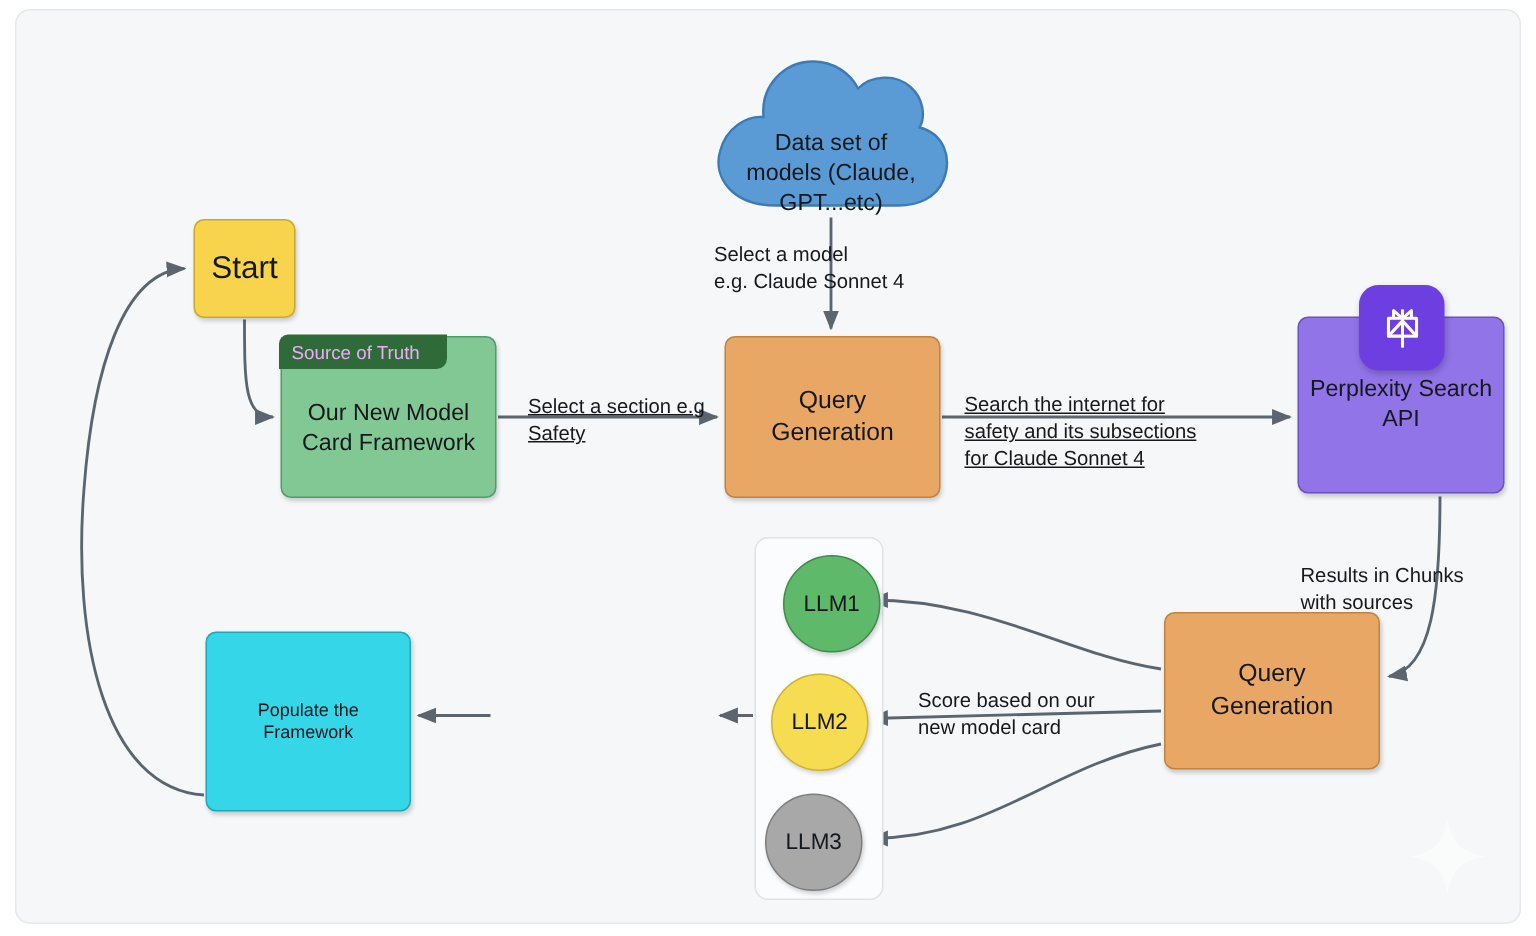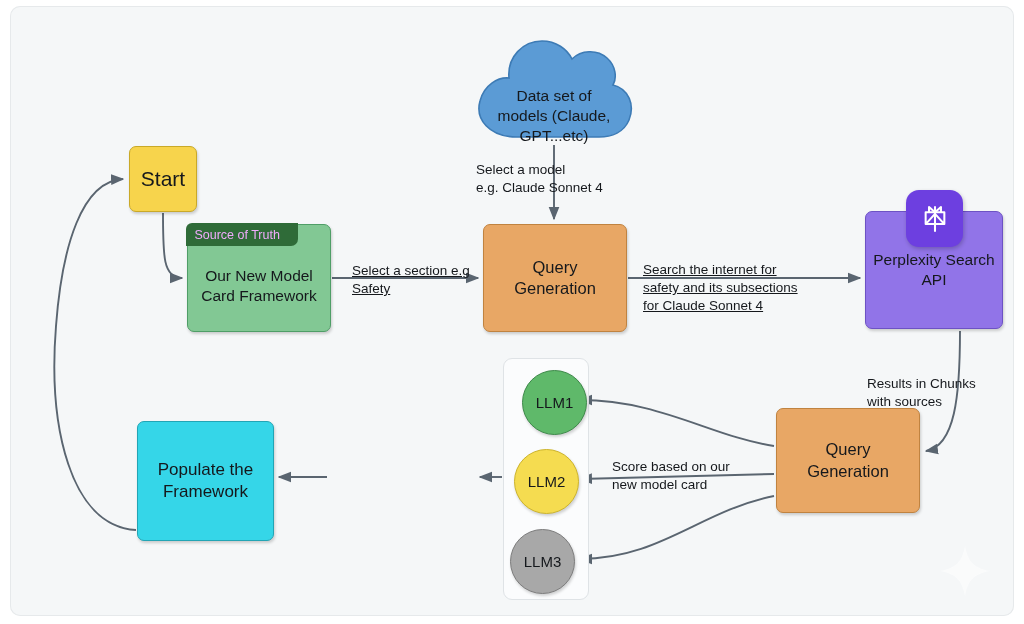--- a/index.html
+++ b/index.html
@@ -149,21 +149,21 @@
   #node-consensus {
     left: 319px; top: 448px; width: 146px; height: 46px;
     background: #d926c4;
     border: 1.6px solid #9e1791;
     font-size: 15.5px;
   }
   #node-populate {
     left: 127px; top: 415px; width: 137px; height: 120px;
     background: #35d6e8;
     border: 1.6px solid #22a5b5;
-    font-size: 17px;
+    font-size: 12px;
   }
   
   .edge-label {
     position: absolute;
     font-size: 13.5px;
     color: #15181c;
     line-height: 1.35;
     white-space: pre-line;
   }
   #lbl-select-model   { left: 466px; top: 155px; }

